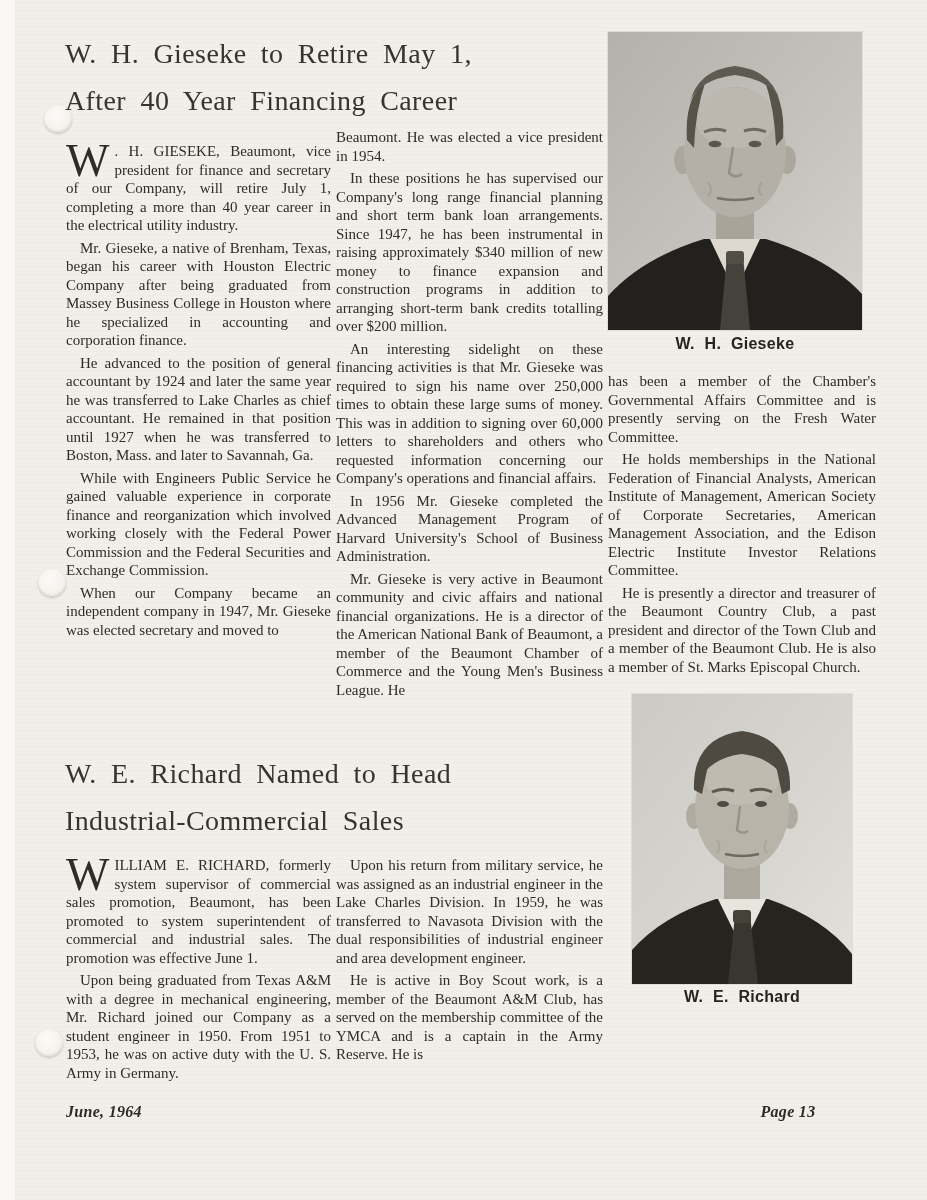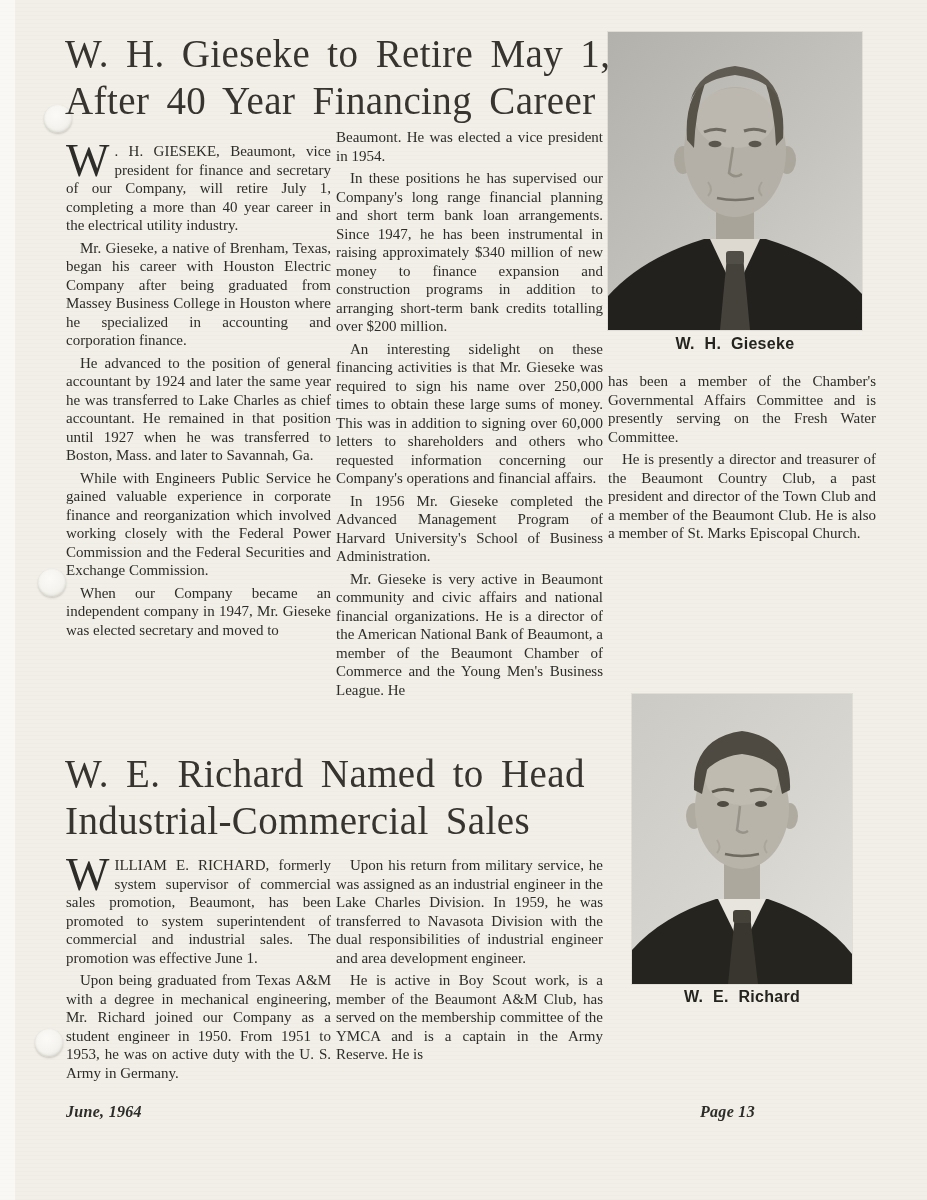--- a/index.html
+++ b/index.html
@@ -13,21 +13,21 @@
     overflow:hidden;
   }
   .scan-edge{position:absolute;left:0;top:0;width:15px;height:1200px;background:rgba(255,255,255,0.55);}
   .punch-hole{
     position:absolute;width:28px;height:28px;border-radius:50%;
     background:radial-gradient(circle at 42% 35%, #fbfaf7 0%, #f4f3ee 55%, #dedcd4 100%);
     box-shadow:0 1px 2px rgba(90,85,70,0.25), inset 0 -1px 2px rgba(90,85,70,0.18);
   }
   .headline{
     position:absolute;left:65px;
-    font-size:39px;line-height:47px;
+    font-size:28px;line-height:47px;
     color:#373430;letter-spacing:0.4px;word-spacing:7px;
     font-weight:500;
   }
   .col{
     position:absolute;
     font-size:15px;line-height:18.5px;
     text-align:justify;
   }
   .col p{margin:0 0 4px 0;}
   .col p.ind{text-indent:14px;}
@@ -111,20 +111,21 @@
       <path d="M125,115 Q122,135 121,141 Q127,147 134,142" stroke="#948f85" stroke-width="2.5" fill="none"></path>
       <path d="M109,166 Q127,170 146,166" stroke="#78736a" stroke-width="2.5" fill="none"></path>
       <path d="M100,150 Q106,158 100,164" stroke="#a39e94" stroke-width="2" fill="none" opacity="0.8"></path>
       <path d="M154,150 Q148,158 154,164" stroke="#a39e94" stroke-width="2" fill="none" opacity="0.8"></path>
     </svg>
   </div>
   <div class="caption" style="left:608px;top:335px;width:254px;">W. H. Gieseke</div>
 
   <div class="col" style="left:608px;top:372px;width:268px;">
     <p>has been a member of the Chamber's Governmental Affairs Committee and is presently serving on the Fresh Water Committee.</p>
+    <p class="ind">He holds memberships in the National Federation of Financial Analysts, American Institute of Management, American Society of Corporate Secretaries, American Management Association, and the Edison Electric Institute Investor Relations Committee.</p>
     <p class="ind">He is presently a director and treasurer of the Beaumont Country Club, a past president and director of the Town Club and a member of the Beaumont Club. He is also a member of St. Marks Episcopal Church.</p>
   </div>
 
   <div class="headline" style="top:750px;width:600px;">
     <div>W. E. Richard Named to Head</div>
     <div>Industrial-Commercial Sales</div>
   </div>
 
   <div class="col" style="left:66px;top:856px;width:265px;">
     <p><span class="dropcap">W</span><span>ILLIAM E. RICHARD, formerly system supervisor of commercial sales promotion, Beaumont, has been promoted to system superintendent of commercial and industrial sales. The promotion was effective June 1.</span></p>
@@ -165,15 +166,15 @@
       <path d="M108,112 Q106,130 105,136 Q110,141 116,137" stroke="#98938a" stroke-width="2.5" fill="none"></path>
       <path d="M93,160 Q110,164 127,160" stroke="#6e6a60" stroke-width="2.5" fill="none"></path>
       <path d="M85,146 Q90,153 85,159" stroke="#a7a298" stroke-width="2" fill="none" opacity="0.8"></path>
       <path d="M135,146 Q130,153 135,159" stroke="#a7a298" stroke-width="2" fill="none" opacity="0.8"></path>
     </svg>
   </div>
   <div class="caption" style="left:632px;top:988px;width:220px;">W. E. Richard</div>
 
 
   <div class="footer-text" style="left:66px;top:1103px;">June, 1964</div>
-  <div class="footer-text" style="left:700px;top:1103px;width:176px;text-align:left;">Page 13</div>
+  <div class="footer-text" style="left:700px;top:1103px;width:176px;text-align:center;">Page 13</div>
 
 </div>
 
 </body></html>

